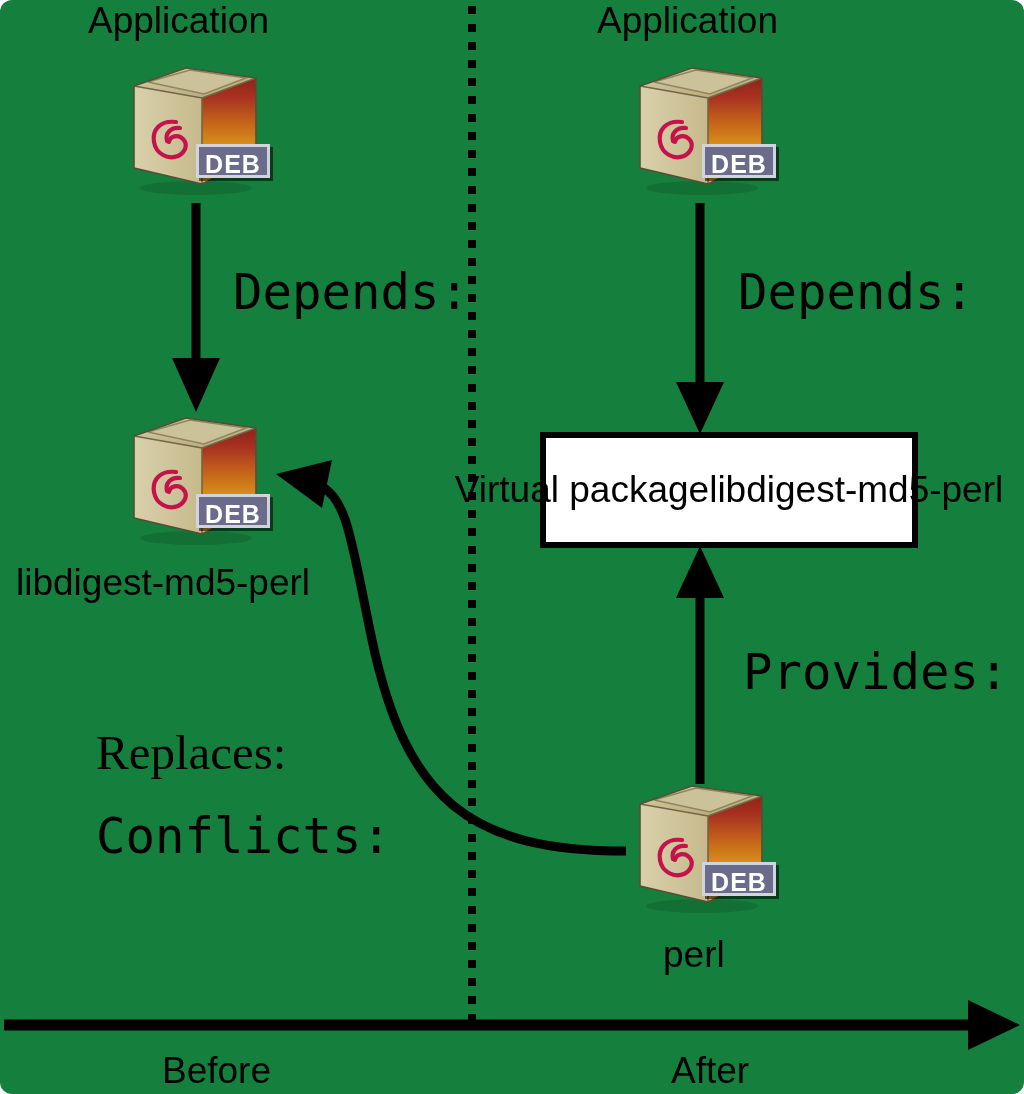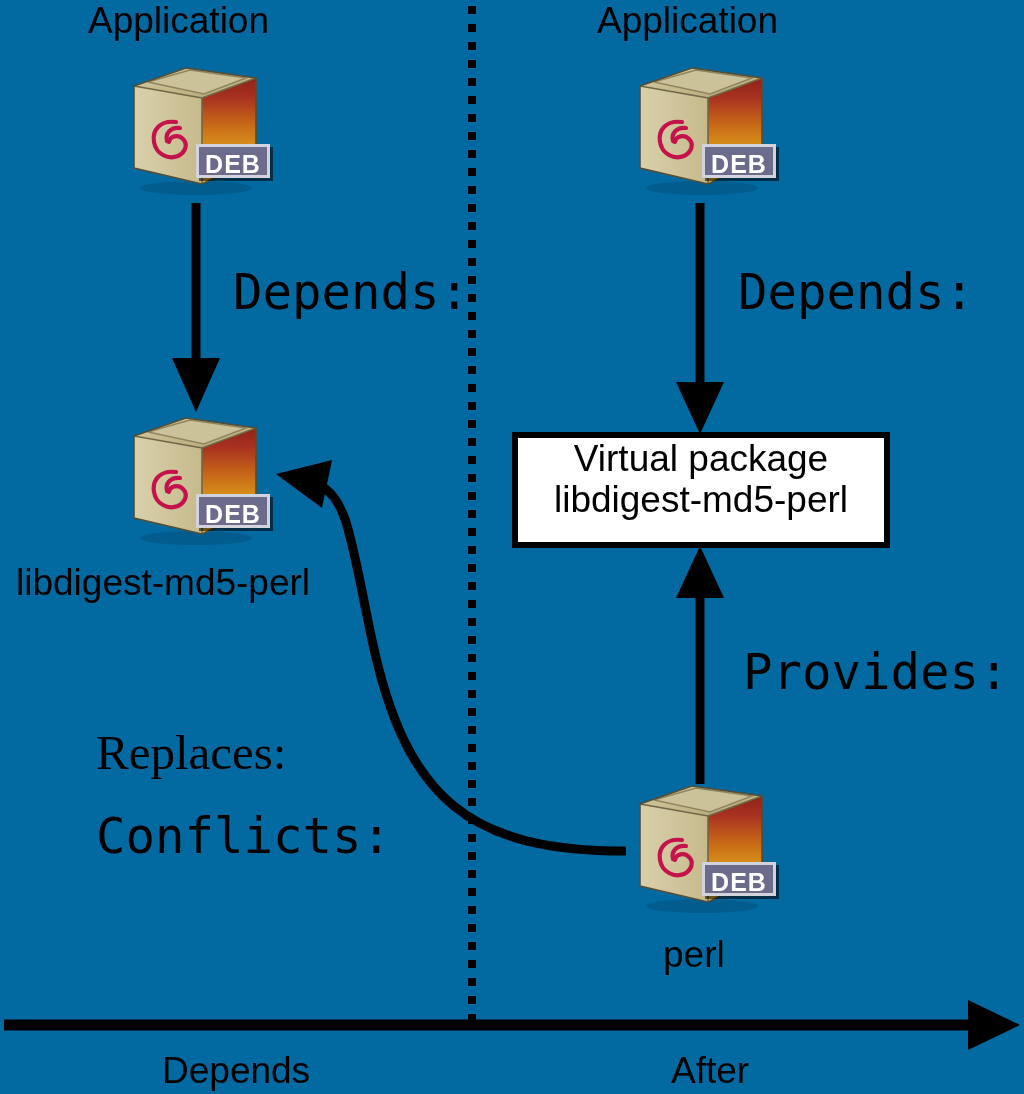--- a/index.html
+++ b/index.html
@@ -4,23 +4,24 @@
 <style>
   html, body {
     margin: 0;
     padding: 0;
     background: #ffffff;
   }
   #stage {
     position: relative;
     width: 1024px;
     height: 1094px;
-    background: #0369a1;
+    background: #15803d;
     overflow: hidden;
     font-family: "Liberation Sans", sans-serif;
+    border-radius: 12px;
   }
 
   
   .label-sans {
     position: absolute;
     color: #000000;
     font-family: "Liberation Sans", sans-serif;
     font-size: 37px;
     line-height: 1.0;
     white-space: nowrap;
@@ -43,23 +44,24 @@
   }
   .pkg svg { display: block; width: 100%; height: 100%; }
 
   
   .vbox {
     position: absolute;
     border: 6px solid #000000;
     background: #ffffff;
     box-sizing: border-box;
     display: flex;
-    flex-direction: column;
+    flex-direction: row;
     align-items: center;
-    justify-content: flex-start;
+    justify-content: center;
+    margin-left: 28px;
   }
   .vbox .vline {
     font-family: "Liberation Sans", sans-serif;
     font-size: 37px;
     line-height: 1.12;
     color: #000000;
     white-space: nowrap;
   }
 
   
@@ -251,21 +253,21 @@
               box-shadow:3px 3px 0 rgba(0,0,0,0.55);
               font-family:'Liberation Sans',sans-serif; font-size:25px; font-weight:bold;
               letter-spacing:1px; text-align:center; line-height:34px; box-sizing:border-box;">DEB</div>
 
   <div class="label-sans" style="left:16px; top:564px;">libdigest-md5-perl</div>
 
   <div class="label-mono" style="left:96px; top:728px;font-family:Liberation Serif, serif;">Replaces:</div>
 
   <div class="label-mono" style="left:96px; top:812px;">Conflicts:</div>
 
-  <div class="label-sans" style="left:162px; top:1052px;">Depends</div>
+  <div class="label-sans" style="left:162px; top:1052px;">Before</div>
 
   <div class="label-sans" style="left:597px; top:2px;">Application</div>
 
   <div class="pkg" style="left:626px; top:60px;">
     <svg viewBox="0 0 152 136">
       <g transform="translate(4,4)">
         <ellipse cx="72" cy="124" rx="56" ry="7" fill="#000" opacity="0.12"></ellipse>
         <path d="M78,34 L132,14 L132,94 L78,120 Z" fill="url(#rightFace)"></path>
         <path d="M10,22 L78,34 L78,120 L10,104 Z" fill="url(#leftFace)"></path>
         <path d="M10,22 L62,4 L132,14 L78,34 Z" fill="url(#topFace)"></path>

